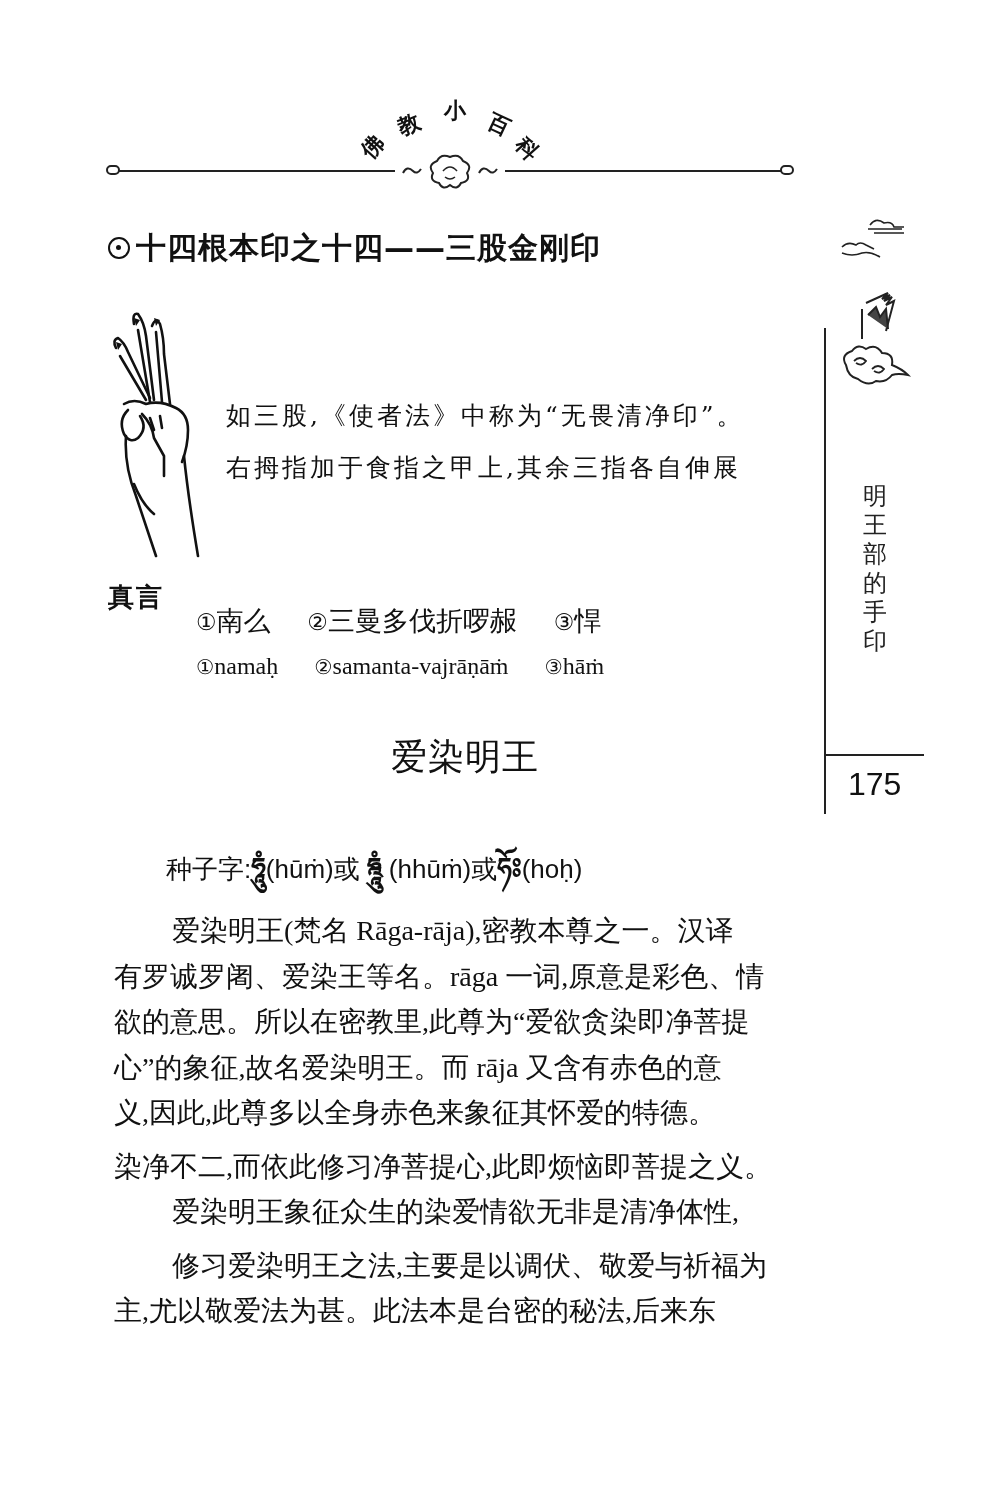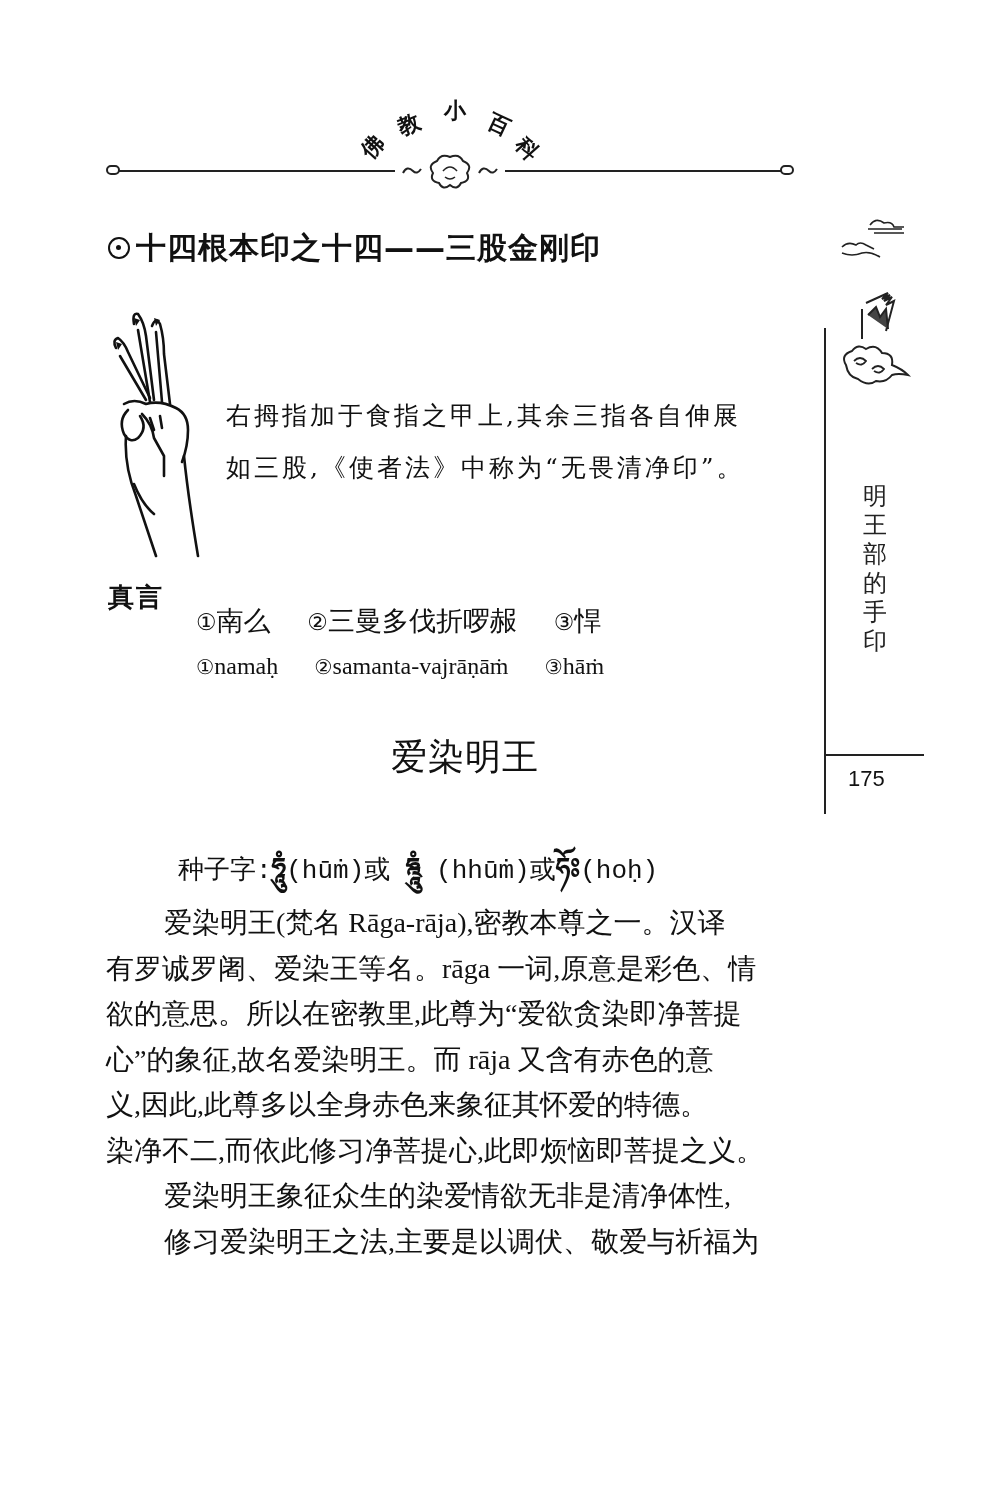--- a/index.html
+++ b/index.html
@@ -7,46 +7,46 @@
   .abs { position:absolute; }
 
   
   .hdr-char { position:absolute; font-family:"DejaVu Sans", sans-serif; font-weight:bold; font-size:22px; color:#111; }
   .hdr-line { position:absolute; left:112px; top:170px; width:674px; height:2px; background:#222; }
   .hdr-end { position:absolute; top:165px; width:14px; height:10px; border:2px solid #222; border-radius:6px; box-sizing:border-box; background:#fff; }
 
   
   .margin-line { position:absolute; left:824px; top:328px; width:2px; height:486px; background:#222; }
   .pn-line { position:absolute; left:824px; top:754px; width:100px; height:2px; background:#222; }
-  .page-number { position:absolute; left:848px; top:766px; font-family:"Liberation Sans", sans-serif; font-size:22px; color:#111; }
+  .page-number { position:absolute; left:848px; top:766px; font-family:"Liberation Sans", sans-serif; font-size:32px; color:#111; }
   .section-vertical { position:absolute; left:860px; top:482px; width:30px; font-family:"DejaVu Sans", sans-serif; font-size:24px; line-height:29px; color:#222; text-align:center; }
   .section-vertical span { display:block; }
 
   
   .h-seal { position:absolute; left:108px; top:228px; font-family:"DejaVu Sans", sans-serif; font-size:30px; font-weight:bold; letter-spacing:1px; color:#111; white-space:nowrap; }
   .h-seal .dot-circle { display:inline-block; width:22px; height:22px; border:2.5px solid #111; border-radius:50%; position:relative; vertical-align:-1px; margin-right:6px; box-sizing:border-box; }
   .h-seal .dot-circle::after { content:""; position:absolute; left:6px; top:6px; width:5px; height:5px; background:#111; border-radius:50%; }
 
   .desc { position:absolute; left:226px; top:390px; width:585px; font-family:"DejaVu Serif", serif; font-size:25px; line-height:52px; letter-spacing:3px; color:#111; }
   .desc p { margin:0; white-space:nowrap; }
 
   .mantra-label { position:absolute; left:108px; top:580px; font-family:"DejaVu Sans", sans-serif; font-weight:bold; font-size:26px; letter-spacing:2px; }
   .mantra-row { position:absolute; left:196px; font-family:"Liberation Serif", serif; white-space:nowrap; color:#111; }
   .mantra-row.cn { top:580px; font-size:27px; }
   .mantra-row.en { top:630px; font-size:24px; }
   .mantra-row .item { display:inline-block; margin-right:30px;margin-top:23px; }
   .mantra-row .num { font-size:0.85em; }
 
   .deity-title { position:absolute; left:0; width:906px; top:733px; text-align:center; font-family:"DejaVu Sans", sans-serif; font-size:36px; letter-spacing:1px; color:#111;padding-left:12px; }
 
-  .seed { position:absolute; left:166px; top:840px; font-family:Liberation Mono, monospace; font-size:26px; white-space:nowrap; color:#111;margin-left:12px; }
+  .seed { position:absolute; left:166px; top:840px; font-family:Liberation Sans, sans-serif; font-size:26px; white-space:nowrap; color:#111; }
   .seed .glyph { display:inline-block; font-weight:bold; font-size:26px; transform:scaleY(1.1); }
 
   .body-text { position:absolute; left:106px; top:900px; width:700px; font-family:"Liberation Serif", "DejaVu Serif", serif; font-size:28px; line-height:45.5px; color:#111; text-align:justify; }
-  .body-text p { margin:0; }
+  .body-text p { margin:8px; }
   .body-text .line { display:block; white-space:nowrap; }
   .indent { padding-left:58px; }
 </style>
 </head>
 <body>
 
 <div>
   <span class="hdr-char" style="left:362px; top:132px; transform:rotate(-48deg);">佛</span>
   <span class="hdr-char" style="left:398px; top:110px; transform:rotate(-22deg);">教</span>
   <span class="hdr-char" style="left:444px; top:96px;">小</span>
@@ -104,22 +104,22 @@
     <path d="M46 112 l4 12 M56 110 l2 12"></path>
 
     <path d="M22 130 q-2 30 10 60 q10 30 20 60"></path>
     <path d="M80 150 q4 40 14 100"></path>
     <path d="M30 178 q8 20 20 30"></path>
   </g>
   <path d="M12 36 l2 8 l4 -6z M30 12 l2 8 l4 -6z M50 12 l2 8 l4 -6z" fill="#111"></path>
 </svg>
 
 <div class="desc">
+  <p>如三股,《使者法》中称为“无畏清净印”。</p>
   <p>右拇指加于食指之甲上,其余三指各自伸展</p>
-  <p>如三股,《使者法》中称为“无畏清净印”。</p>
 </div>
 
 <div class="mantra-label">真言</div>
 <div class="mantra-row cn">
   <span class="item"><span class="num">①</span><span>南么</span></span>
   <span class="item"><span class="num">②</span><span>三曼多伐折啰赧</span></span>
   <span class="item"><span class="num">③</span><span>悍</span></span>
 </div>
 <div class="mantra-row en">
   <span class="item"><span class="num">①</span><span>namaḥ</span></span>
@@ -141,14 +141,15 @@
     <span class="line">欲的意思。所以在密教里,此尊为“爱欲贪染即净菩提</span>
     <span class="line">心”的象征,故名爱染明王。而 rāja 又含有赤色的意</span>
     <span class="line">义,因此,此尊多以全身赤色来象征其怀爱的特德。</span>
   </p>
   <p>
     <span class="line">染净不二,而依此修习净菩提心,此即烦恼即菩提之义。</span>
     <span class="line indent">爱染明王象征众生的染爱情欲无非是清净体性,</span>
   </p>
   <p>
     <span class="line indent">修习爱染明王之法,主要是以调伏、敬爱与祈福为</span>
+    <span class="line">主,尤以敬爱法为甚。此法本是台密的秘法,后来东</span>
   </p>
 </div>
 
 </body></html>

